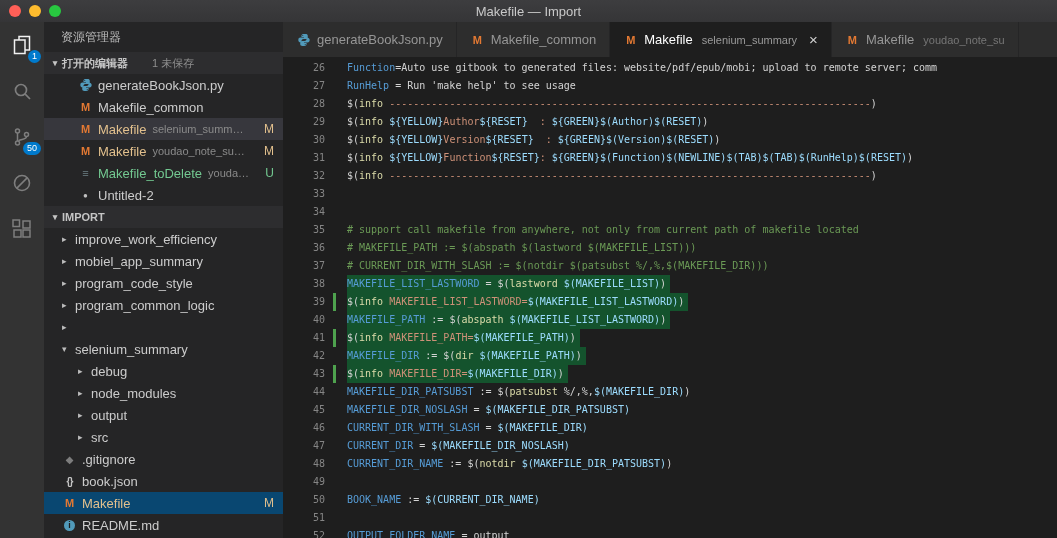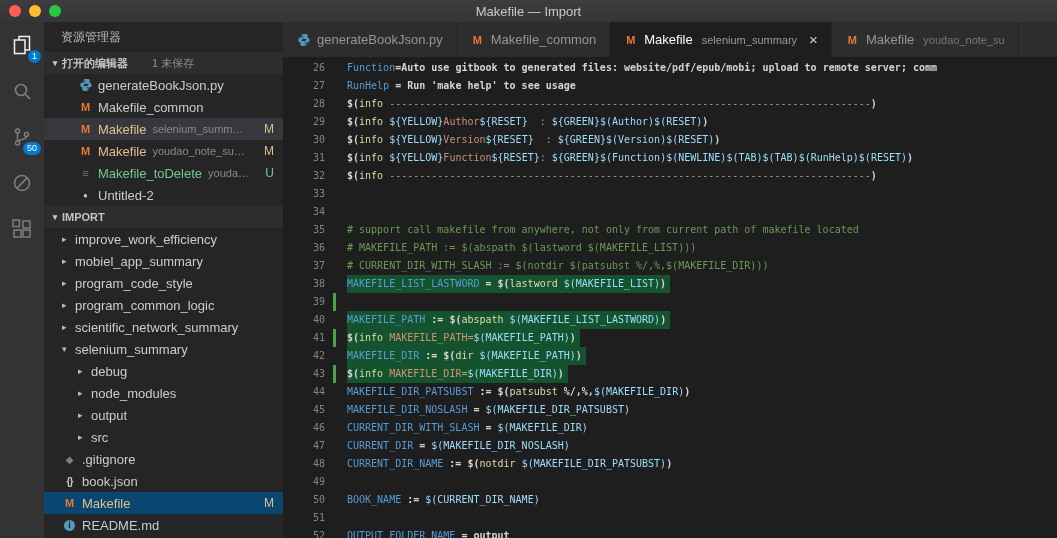--- a/index.html
+++ b/index.html
@@ -71,21 +71,21 @@
   .tab-close { margin-left:12px; color:#d0d0d0; font-size:15px; line-height:1; }
 
   .codepane { flex:1; overflow:hidden; padding-top:2px;
     font-family:"DejaVu Sans Mono","Liberation Mono",monospace; font-size:10px; line-height:18px; }
   .cl { display:flex; height:18px; }
   .cl .ln { flex:none; width:42px; text-align:right; color:#858585; }
   .cl .gut { flex:none; width:22px; position:relative; }
   .cl .gut .bar { position:absolute; left:8px; top:0; bottom:0; width:3px; background:#4ea24e; }
   .cl .ct { white-space:pre; }
   .cl.sel .ct { background:#14532d; padding-right:4px; }
-  .tk-d { color:#d4d4d4;font-weight:bold; } .tk-b { color:#569cd6; } .tk-v { color:#9cdcfe; }
+  .tk-d { color:#d4d4d4; } .tk-b { color:#569cd6; } .tk-v { color:#9cdcfe; }
   .tk-f { color:#dcdcaa; } .tk-s { color:#ce9178; } .tk-c { color:#6a9955; }
 </style>
 </head>
 <body>
 
 <div class="screen">
 
   <div class="titlebar">
     <div class="tl" id="traffic-lights">
         <span style="background: rgb(255, 95, 87);"></span>
@@ -211,21 +211,20 @@
           <div class="row tree-row">
             <span class="twisty">▸</span>
             <span class="label">program_code_style</span>
           </div>
           <div class="row tree-row">
             <span class="twisty">▸</span>
             <span class="label">program_common_logic</span>
           </div>
           <div class="row tree-row">
             <span class="twisty">▸</span>
-            <span class="label">scientific_network_summary</span>
           </div>
           <div class="row tree-row">
             <span class="twisty">▾</span>
             <span class="label">selenium_summary</span>
           </div>
           <div class="row tree-row lvl1">
             <span class="twisty">▸</span>
             <span class="label">debug</span>
           </div>
           <div class="row tree-row lvl1">
@@ -354,20 +353,21 @@
           <div class="cl sel">
             <span class="ln">38</span>
             <span class="gut"></span>
             <span class="ct"><span class="tk-b">MAKEFILE_LIST_LASTWORD</span><span class="tk-d"> = </span><span class="tk-d">$(</span><span class="tk-f">lastword</span><span class="tk-d"> </span><span class="tk-v">$(MAKEFILE_LIST)</span><span class="tk-d">)</span></span>
           </div>
           <div class="cl sel">
             <span class="ln">39</span>
             <span class="gut">
               <span class="bar"></span>
             </span>
+            <span class="ct"><span class="tk-d">$(</span><span class="tk-f">info</span><span class="tk-d"> </span><span class="tk-s">MAKEFILE_LIST_LASTWORD=</span><span class="tk-v">$(MAKEFILE_LIST_LASTWORD)</span><span class="tk-d">)</span></span>
           </div>
           <div class="cl sel">
             <span class="ln">40</span>
             <span class="gut"></span>
             <span class="ct"><span class="tk-b">MAKEFILE_PATH</span><span class="tk-d"> := </span><span class="tk-d">$(</span><span class="tk-f">abspath</span><span class="tk-d"> </span><span class="tk-v">$(MAKEFILE_LIST_LASTWORD)</span><span class="tk-d">)</span></span>
           </div>
           <div class="cl sel">
             <span class="ln">41</span>
             <span class="gut">
               <span class="bar"></span>

